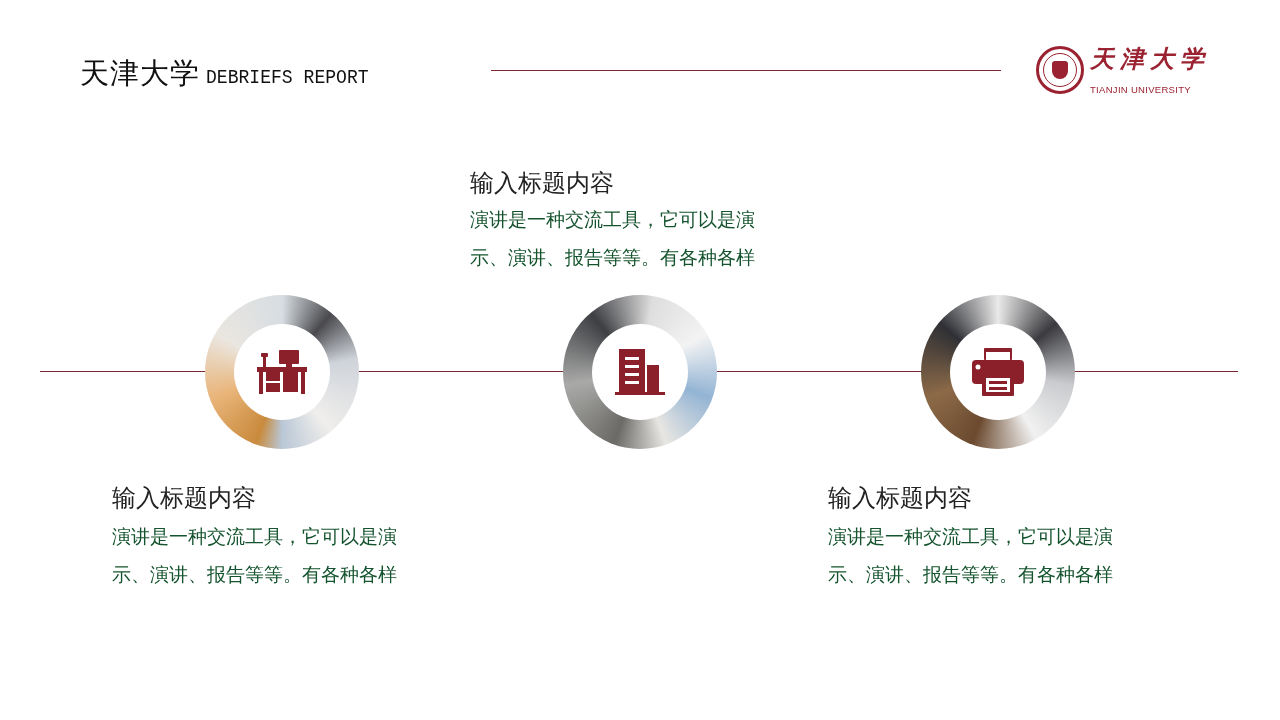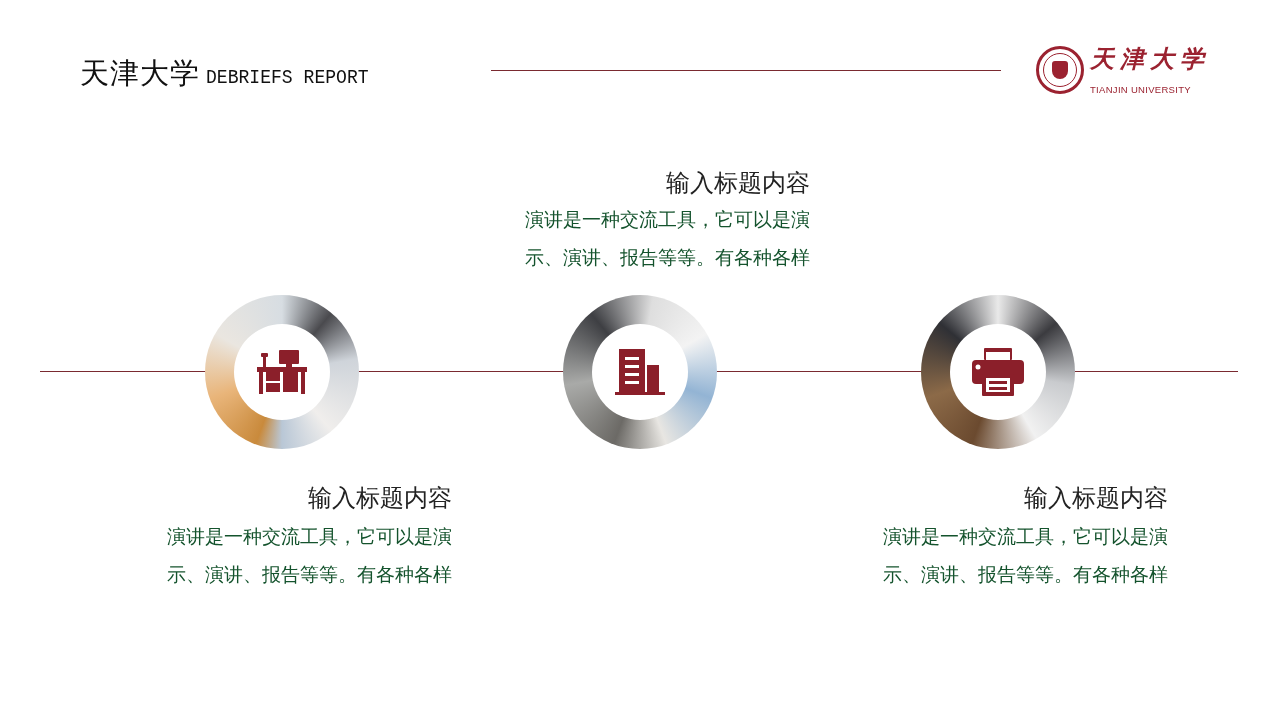--- a/index.html
+++ b/index.html
@@ -52,21 +52,21 @@
       position: absolute; left: 29px; top: 29px; width: 96px; height: 96px; border-radius: 50%;
       background: #ffffff; display: flex; align-items: center; justify-content: center;
     }
     .n1 { left: 205px; top: 295px; }
     .n2 { left: 563px; top: 295px; }
     .n3 { left: 921px; top: 295px; }
     .n1 .photo { background: conic-gradient(from 200deg, #c98a3c 0deg, #e9b57a 50deg, #eae6e0 100deg, #d7dde2 160deg, #4a4a4e 200deg, #cfd4da 240deg, #f0eeec 300deg, #b9c7d6 340deg, #c98a3c 360deg); }
     .n2 .photo { background: conic-gradient(from 200deg, #6c6a66 0deg, #a9aaa8 60deg, #3e3f43 120deg, #dedede 170deg, #f3f3f3 220deg, #93b4d4 270deg, #e8e6e2 320deg, #6c6a66 360deg); }
     .n3 .photo { background: conic-gradient(from 200deg, #6b4a2f 0deg, #8c6a48 50deg, #2f3035 110deg, #e9e9e9 160deg, #3b3b3f 210deg, #c9cbce 260deg, #f1f1f1 310deg, #6b4a2f 360deg); }
     .label {
-      position: absolute; width: 340px; text-align: right;
+      position: absolute; width: 340px; text-align: left;
     }
     .label .title { font-size: 24px; color: #222; line-height: 30px; }
     .label .desc { font-size: 19px; color: #14532d; line-height: 38px; margin-top: 4px; }
     .l-top { left: 470px; top: 168px; }
     .l-top .desc { margin-top: 2px; }
     .l-left { left: 112px; top: 483px; }
     .l-right { left: 828px; top: 483px; }
   </style>
 </head>
 <body>

